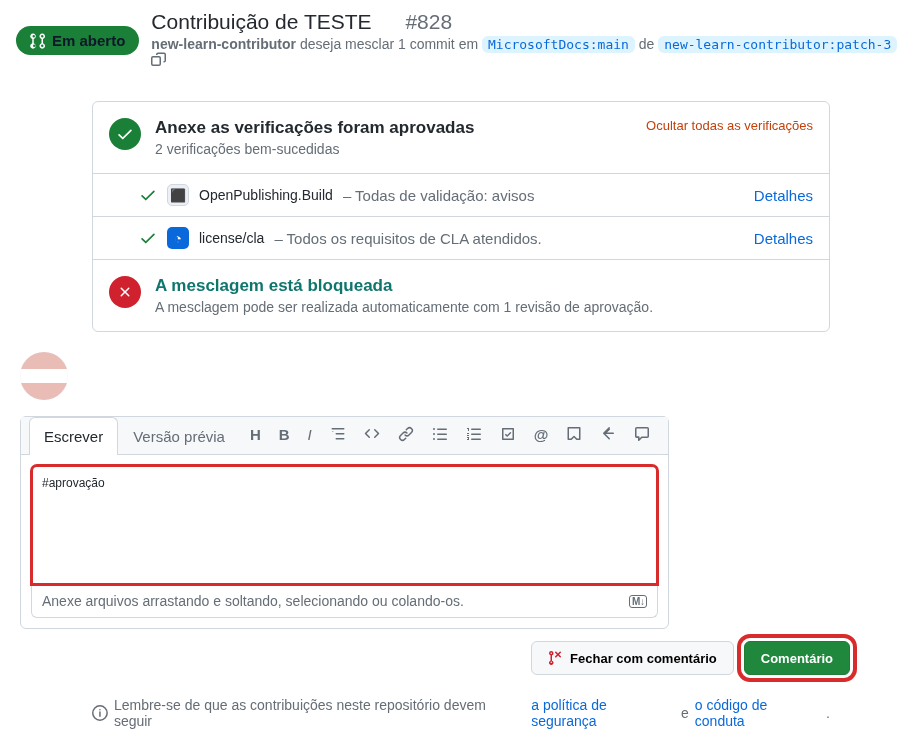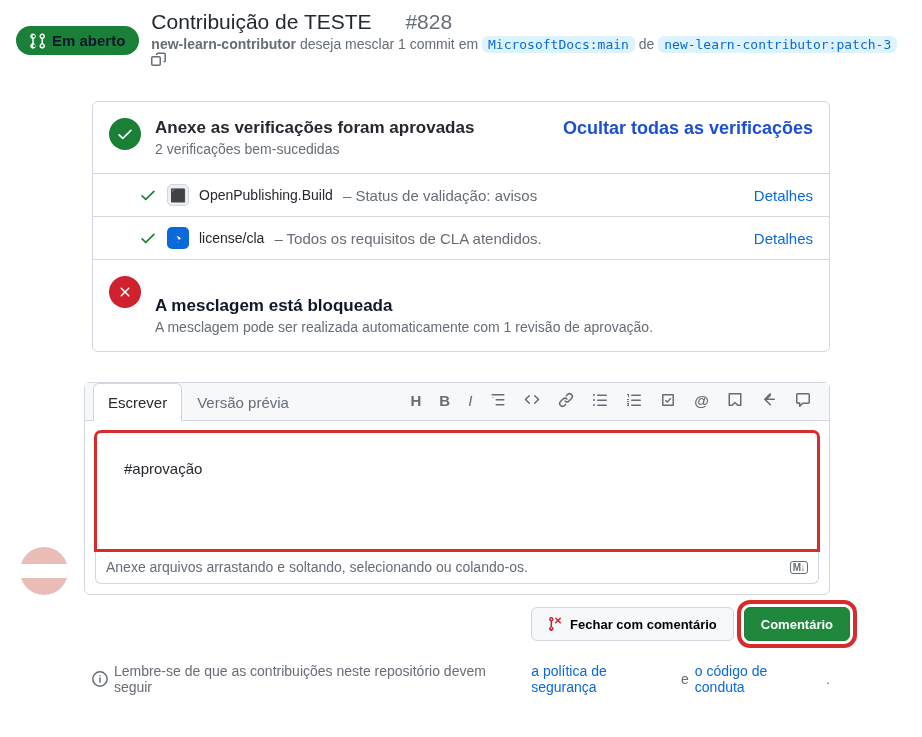--- a/index.html
+++ b/index.html
@@ -58,23 +58,23 @@
   .section:last-child { border-bottom: none; }
   .circle-icon {
     width: 32px; height: 32px; border-radius: 50%;
     display: flex; align-items: center; justify-content: center;
     flex-shrink: 0;
   }
   .circle-green { background: #1a7f37; }
   .circle-red { background: #cf222e; }
   .section-content { flex: 1; }
   .section-title { font-size: 17px; font-weight: 600; }
-  .section-title.red { color: #0f172a; margin-top: 20px; }
+  .section-title.red { color: #0f766e; }
   .section-sub { color: #656d76; font-size: 14px; margin-top: 3px; }
-  .section-link { color: #1d4ed8; font-size: 18px; font-weight: bold; }
+  .section-link { color: #c2410c; font-size: 13px; }
   .check-row {
     display: flex;
     align-items: center;
     padding: 10px 16px 10px 46px;
     border-bottom: 1px solid #d0d7de;
     gap: 10px;
   }
   .check-row:nth-last-child(2) { }
   .check-row svg.check { color: #1a7f37; }
   .check-app-icon {
@@ -84,23 +84,24 @@
   }
   .icon-op { background:#eceff5; border:1px solid #d0d7de; color:#3b5fc4;}
   .icon-cla { background:#0969da; color:#fff;}
   .check-name { font-weight:400; font-size:14px;}
   .check-desc { color:#656d76; font-size:15px;}
   .check-spacer { flex:1; }
   .check-details { color:#0969da; font-size:15px;}
 
   .comment-wrap {
     display:flex;
-    margin: 30px 20px 0 20px;
+    margin: 18px 20px 0 20px;
     gap: 16px;
-    align-items: flex-end;
+    align-items: flex-start;
+    flex-direction: column;
   }
   .avatar {
     width:48px; height:48px; border-radius:50%;
     background: linear-gradient(#e9bdb6 0 35%, #fff 35% 65%, #e9bdb6 65% 100%);
     border: 1px solid #d0d7de20;
     flex-shrink:0;
     margin-top: 2px;
   }
   .comment-box {
     flex:1;
@@ -138,22 +139,22 @@
     color:#656d76;
   }
   .toolbar span { cursor:pointer; font-size:15px;}
   .editor-wrap { padding: 10px; }
   .editor {
     width:100%;
     min-height: 120px;
     border:1px solid #d0d7de;
     border-bottom: 1px dashed #d0d7de;
     border-radius:6px 6px 0 0;
-    padding: 28px;
-    font-size:15px;
+    padding: 10px;
+    font-size:12px;
     resize: vertical;
     outline: 3px solid #d82c2c;
     outline-offset: -2px;
   }
   .editor-span {
     display:inline;
   }
   .attach-bar {
     border:1px solid #d0d7de; border-top:none;
     border-radius:0 0 6px 6px;
@@ -254,21 +255,21 @@
     </div>
     <a class="section-link">Ocultar todas as verificações</a>
   </div>
 
   <div class="check-row">
     <svg class="check" width="18" height="18" viewBox="0 0 16 16" fill="currentColor">
         <path d="M13.78 4.22a.75.75 0 0 1 0 1.06l-7.25 7.25a.75.75 0 0 1-1.06 0L2.22 9.28a.75.75 0 1 1 1.06-1.06L6 10.94l6.72-6.72a.75.75 0 0 1 1.06 0z"></path>
       </svg>
     <span class="check-app-icon icon-op">⬛</span>
     <span class="check-name">OpenPublishing.Build</span>
-    <span class="check-desc"> – Status de validação: avisos</span>
+    <span class="check-desc"> – Todas de validação: avisos</span>
     <span class="check-spacer"></span>
     <a class="check-details">Detalhes</a>
   </div>
 
   <div class="check-row">
     <svg class="check" width="18" height="18" viewBox="0 0 16 16" fill="currentColor">
         <path d="M13.78 4.22a.75.75 0 0 1 0 1.06l-7.25 7.25a.75.75 0 0 1-1.06 0L2.22 9.28a.75.75 0 1 1 1.06-1.06L6 10.94l6.72-6.72a.75.75 0 0 1 1.06 0z"></path>
       </svg>
     <span class="check-app-icon icon-cla">◔</span>
     <span class="check-name">license/cla</span>

